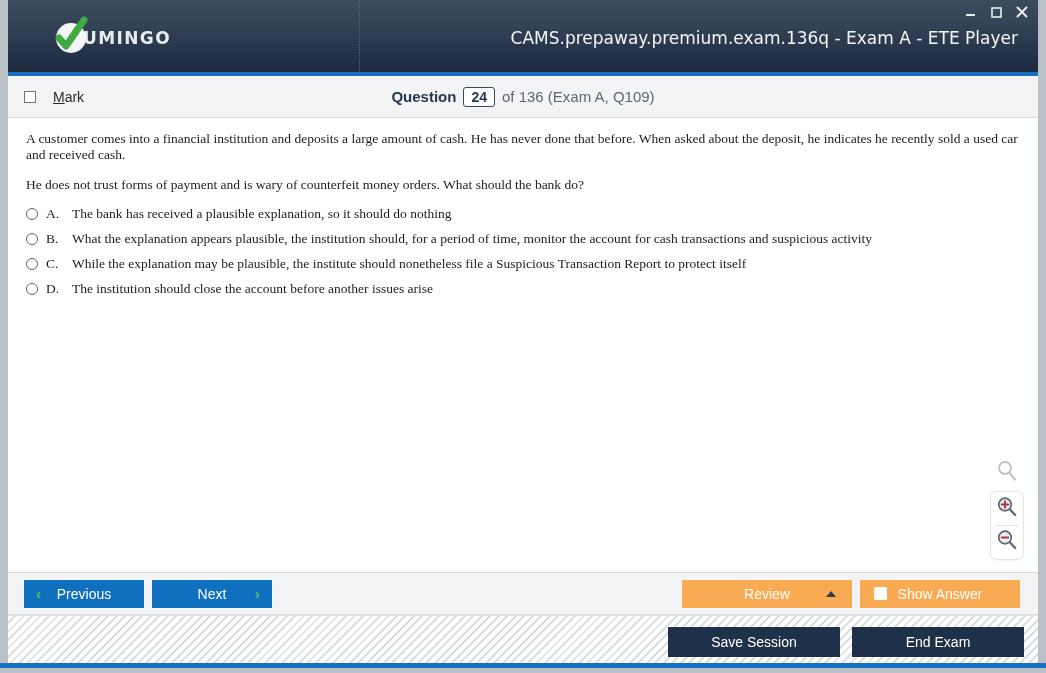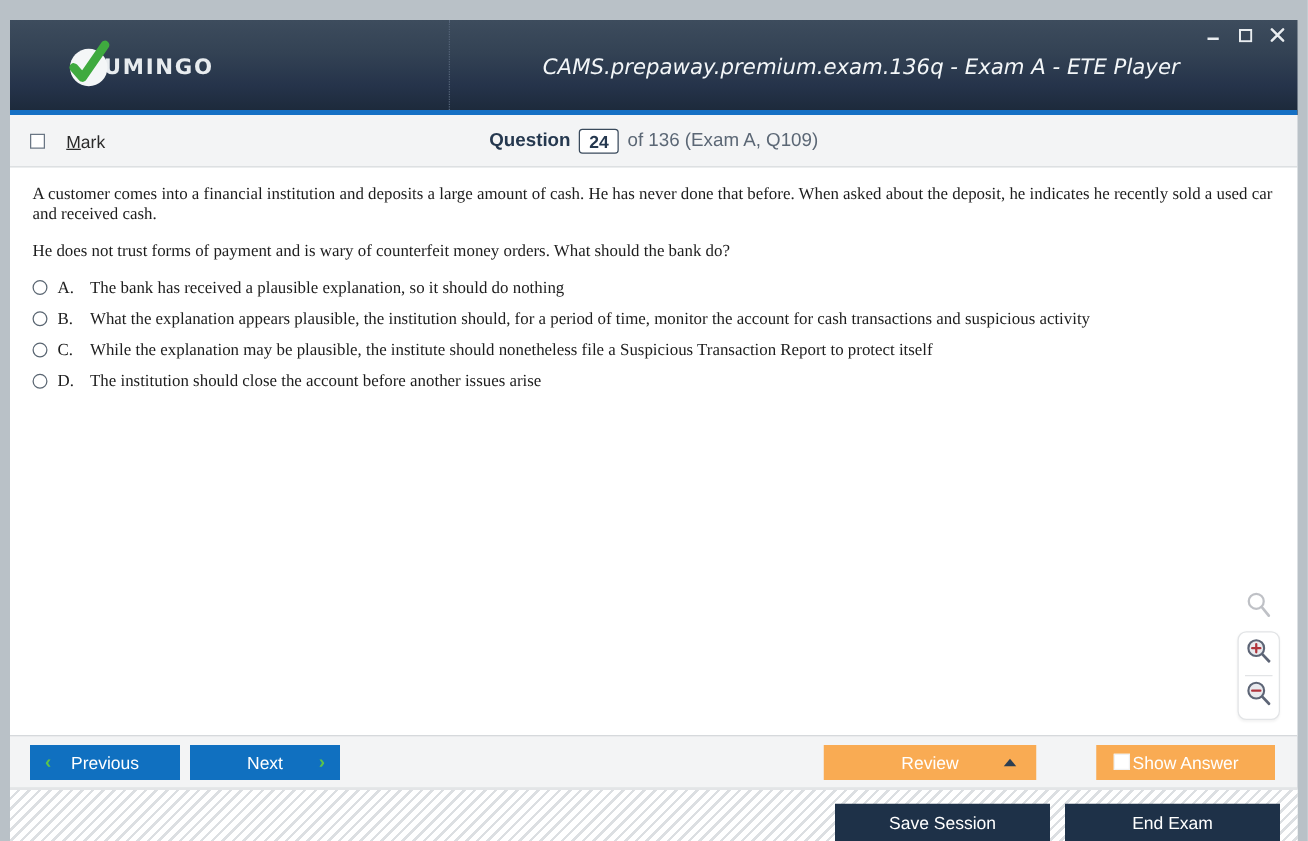--- a/index.html
+++ b/index.html
@@ -6,21 +6,21 @@
   html, body {
     width: 1046px; height: 673px;
     font-family: "Liberation Sans", sans-serif;
     background: #b8c0c6;
     overflow: hidden;
   }
   .window {
     position: relative;
     width: 1046px; height: 673px;
     background: #b9c1c7;
-    padding: 16px 8px 0 8px;
+    padding: 0 8px 0 8px;
   }
 
   
   .titlebar {
     position: relative;
     height: 76px;
     background: linear-gradient(to bottom, #3d4c5d 0%, #334254 35%, #25334a 70%, #1b2838 100%);
     display: flex;
     align-items: center;
     overflow: hidden;
@@ -50,23 +50,22 @@
   .logo-text {
     color: #e8ecef;
     font-size: 17px;
     font-weight: bold;
     letter-spacing: 1.4px;
     margin-left: -3px;
     font-family: "DejaVu Sans", sans-serif;
   }
   .title-zone {
     flex: 1;
-    display: flex; align-items: center; justify-content: center;
+    display: flex; align-items: center; justify-content: flex-end;
     padding-right: 20px;
-    font-style: italic;
   }
   .title-text {
     color: #f3f6f8;
     font-size: 17px;
     font-family: "DejaVu Sans", sans-serif;
   }
   .win-controls {
     position: absolute; top: 4px; right: 8px;
     display: flex; align-items: center; gap: 10px;
     color: #e9edf0;
@@ -213,21 +212,21 @@
     justify-content: center;
   }
   .orange-btn.review { width: 170px; }
   .orange-btn.review .caret {
     position: absolute; right: 16px;
     width: 0; height: 0;
     border-left: 5px solid transparent;
     border-right: 5px solid transparent;
     border-bottom: 6px solid #2c3e52;
   }
-  .orange-btn.toggle { width: 143px; margin-left: 40px; }
+  .orange-btn.toggle { width: 160px; }
   .orange-btn.toggle .sqbox {
     position: absolute; left: 14px;
     width: 13px; height: 13px;
     background: #ffffff;
     border: 1px solid #f0f1f2;
   }
 
   
   .statusbar {
     height: 52px;

